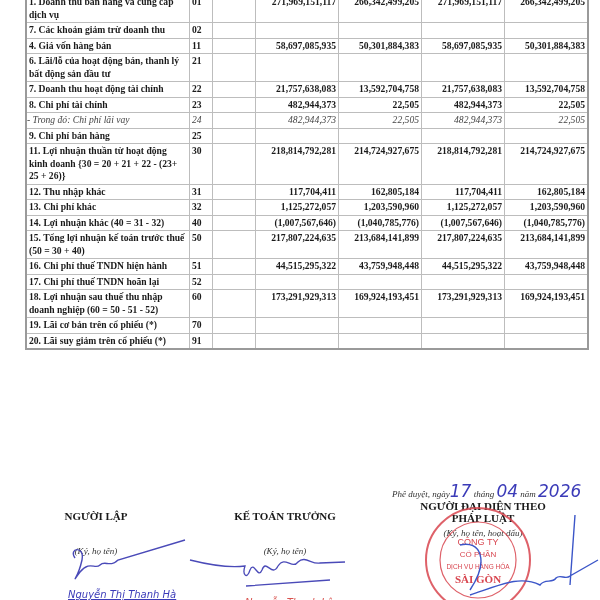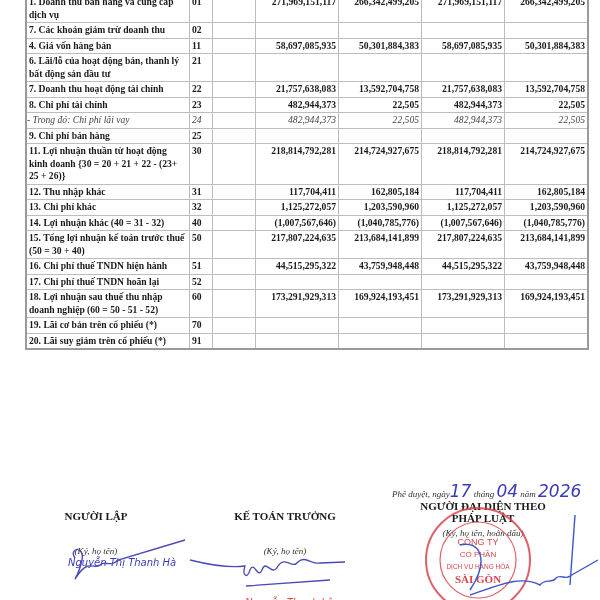--- a/index.html
+++ b/index.html
@@ -198,31 +198,31 @@
   <span>tháng</span>
   <span class="hw">04</span>
   <span>năm</span>
   <span class="hw">2026</span>
 </div>
 
 <div class="sig-block" style="left:41px; top:510px; width:110px;">
   <div class="sig-title">NGƯỜI LẬP</div>
   <div class="sig-sub">(Ký, họ tên)</div>
 </div>
-<div class="sig-name" style="position:absolute; left:68px; top:557px; color:#3b3bb8;">Nguyễn Thị Thanh Hà</div>
+<div class="sig-name" style="position:absolute; left:68px; top:589px; color:#3b3bb8;text-decoration:underline;">Nguyễn Thị Thanh Hà</div>
 
 <div class="sig-block" style="left:225px; top:510px; width:120px;">
   <div class="sig-title">KẾ TOÁN TRƯỞNG</div>
   <div class="sig-sub">(Ký, họ tên)</div>
 </div>
 <div class="sig-name" style="position:absolute; left:245px; top:597px; color:#d9534f;">Nguyễn Thanh Lâm</div>
 
 <div class="sig-block" style="left:408px; top:500px; width:150px;">
   <div class="sig-title">NGƯỜI ĐẠI DIỆN THEO PHÁP LUẬT</div>
-  <div class="sig-sub" style="margin-top:4px;">(Ký, họ tên, hoãn dấu)</div>
+  <div class="sig-sub" style="margin-top:4px;">(Ký, họ tên, hoạt dấu)</div>
 </div>
 
 <svg class="overlay" width="600" height="600" viewBox="0 0 600 600">
 
   <g>
     <circle cx="478" cy="560" r="52" fill="none" stroke="#d8454f" stroke-width="2" opacity="0.85"></circle>
     <circle cx="478" cy="560" r="38" fill="none" stroke="#d8454f" stroke-width="1.2" opacity="0.85"></circle>
     <text x="478" y="545" text-anchor="middle" font-family="Liberation Sans, sans-serif" font-size="9" fill="#d8454f">CÔNG TY</text>
     <text x="478" y="557" text-anchor="middle" font-family="Liberation Sans, sans-serif" font-size="8" fill="#d8454f">CỔ PHẦN</text>
     <text x="478" y="569" text-anchor="middle" font-family="Liberation Sans, sans-serif" font-size="6.5" fill="#d8454f">DỊCH VỤ HÀNG HÓA</text>

